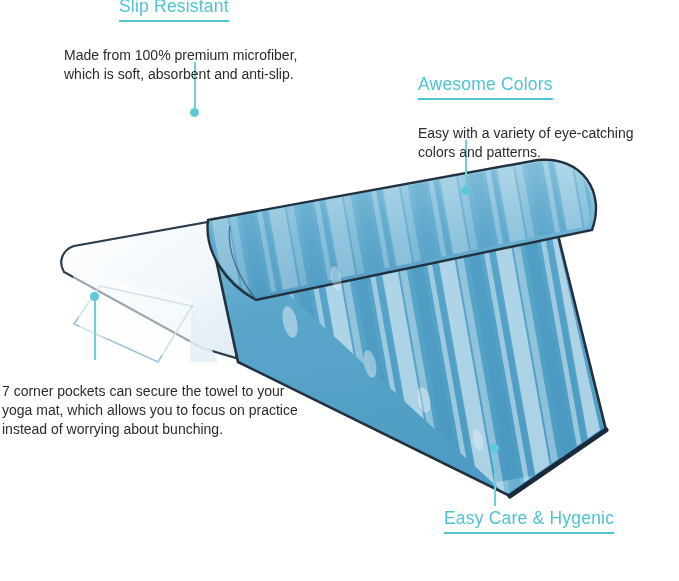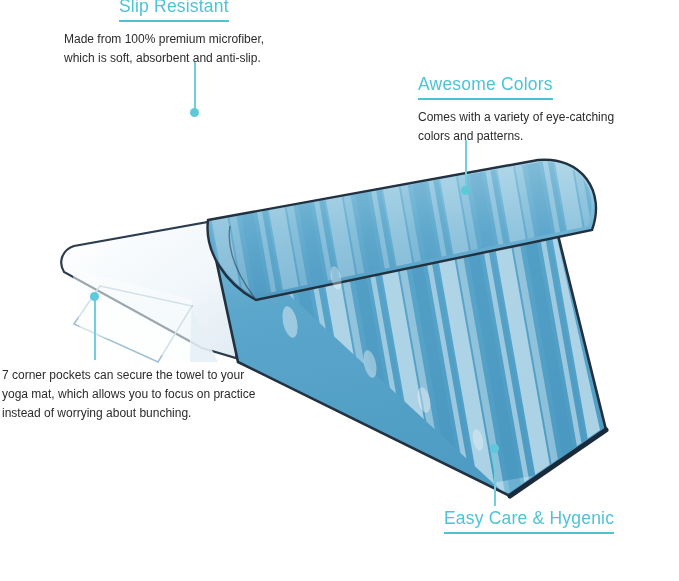--- a/index.html
+++ b/index.html
@@ -41,23 +41,24 @@
     font-weight: normal;
     letter-spacing: 0.2px;
     white-space: nowrap;
     padding-bottom: 3px;
     border-bottom: 2px solid #4ec3d4;
     display: inline-block;
     margin-bottom: 8px;
   }
   .callout-body {
     color: #2b2b2b;
-    font-size: 12px;
+    font-size: 14px;
     line-height: 19px;
     white-space: pre-line;
+    margin-top: 16px;
   }
 
   
   #callout-slip      { left: 64px;  top: -4px;  width: 270px; }
   #callout-colors    { left: 418px; top: 74px;  width: 250px; }
   #callout-pockets   { left: 2px;   top: 366px; width: 318px; }
   #callout-care      { left: 406px; top: 508px; width: 270px; }
 
   #callout-slip .callout-title    { margin-left: 55px; }
   #callout-colors .callout-title  { }
@@ -197,21 +198,21 @@
   <div class="dot" id="dot-care"></div>
 
   <div class="callout" id="callout-slip">
     <div class="callout-title">Slip Resistant</div>
     <div class="callout-body">Made from 100% premium microfiber,
 which is soft, absorbent and anti-slip.</div>
   </div>
 
   <div class="callout" id="callout-colors">
     <div class="callout-title">Awesome Colors</div>
-    <div class="callout-body">Comes with a variety of eye-catching
+    <div class="callout-body">Easy with a variety of eye-catching
 colors and patterns.</div>
   </div>
 
   <div class="callout" id="callout-pockets">
     <div class="callout-body">7 corner pockets can secure the towel to your
 yoga mat, which allows you to focus on practice
 instead of worrying about bunching.</div>
   </div>
 
   <div class="callout" id="callout-care">

